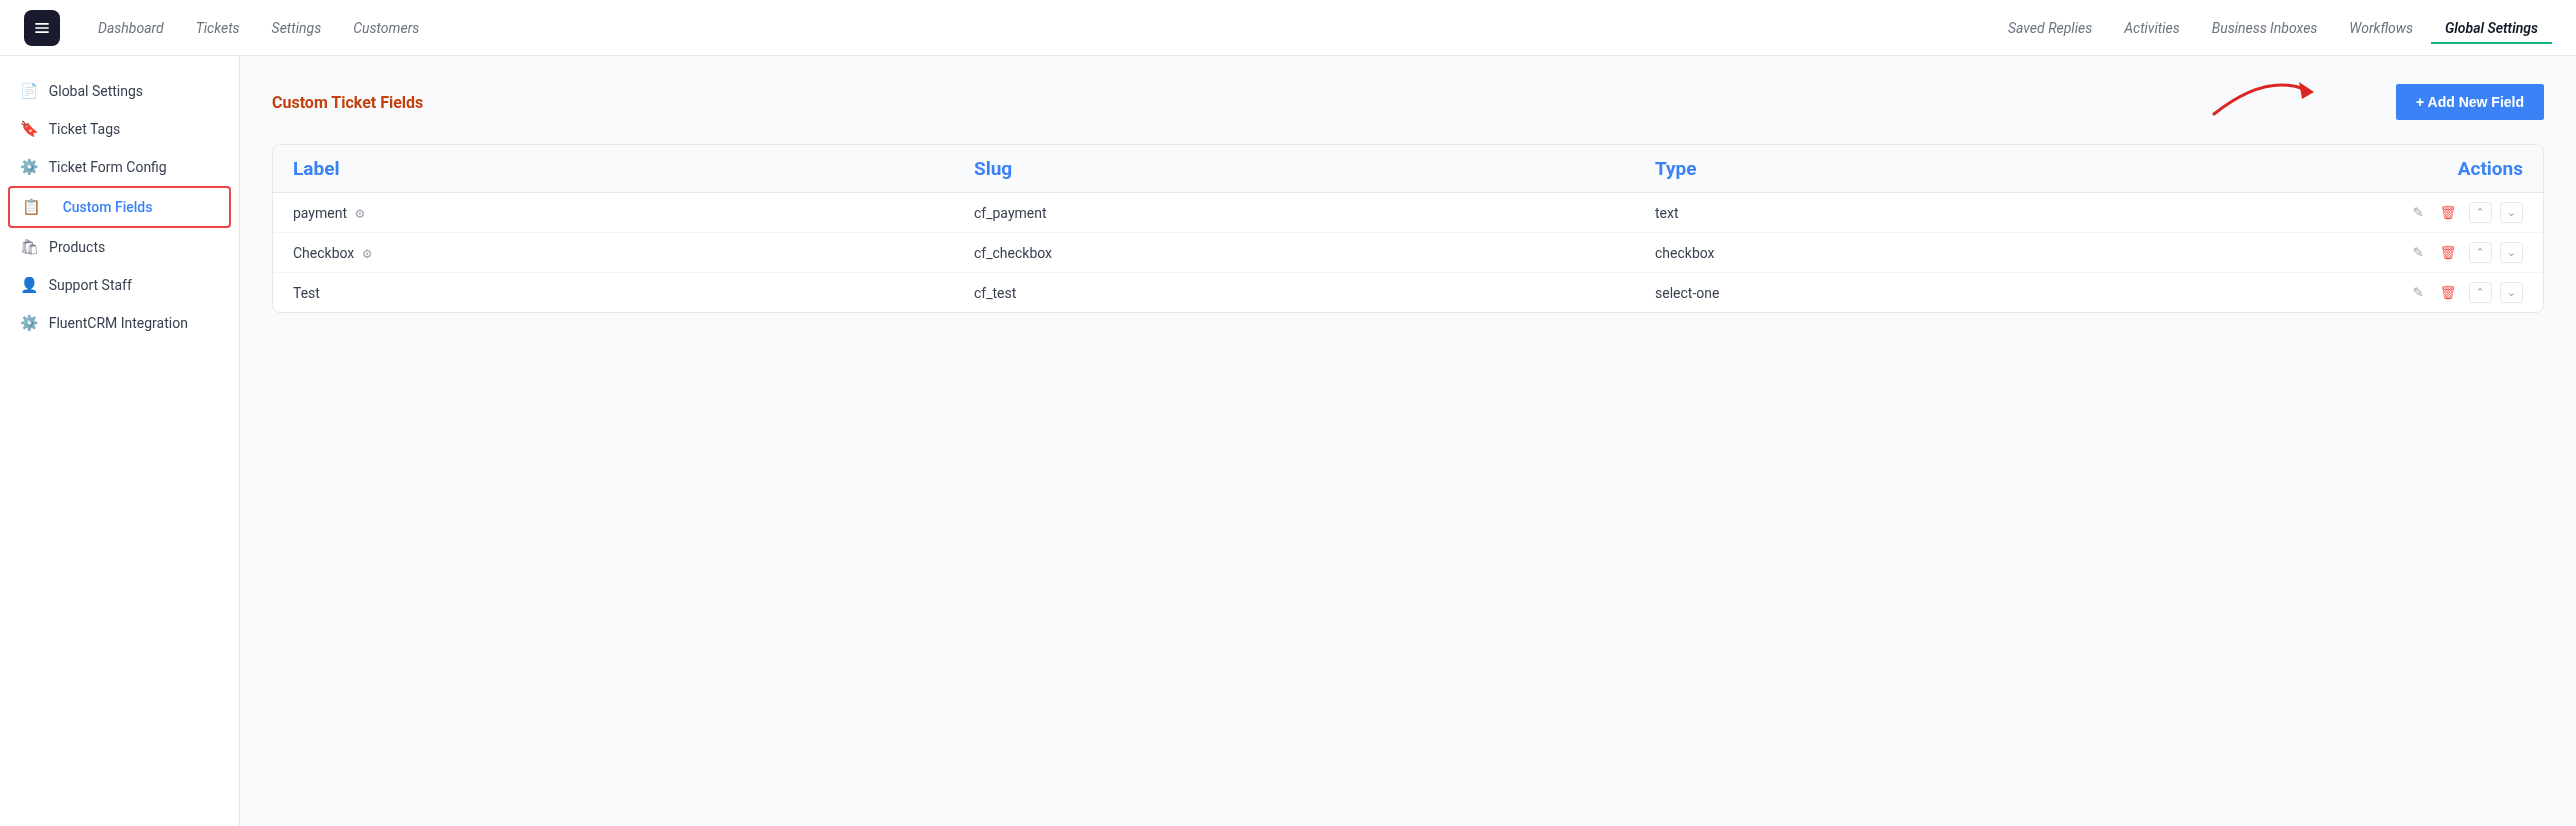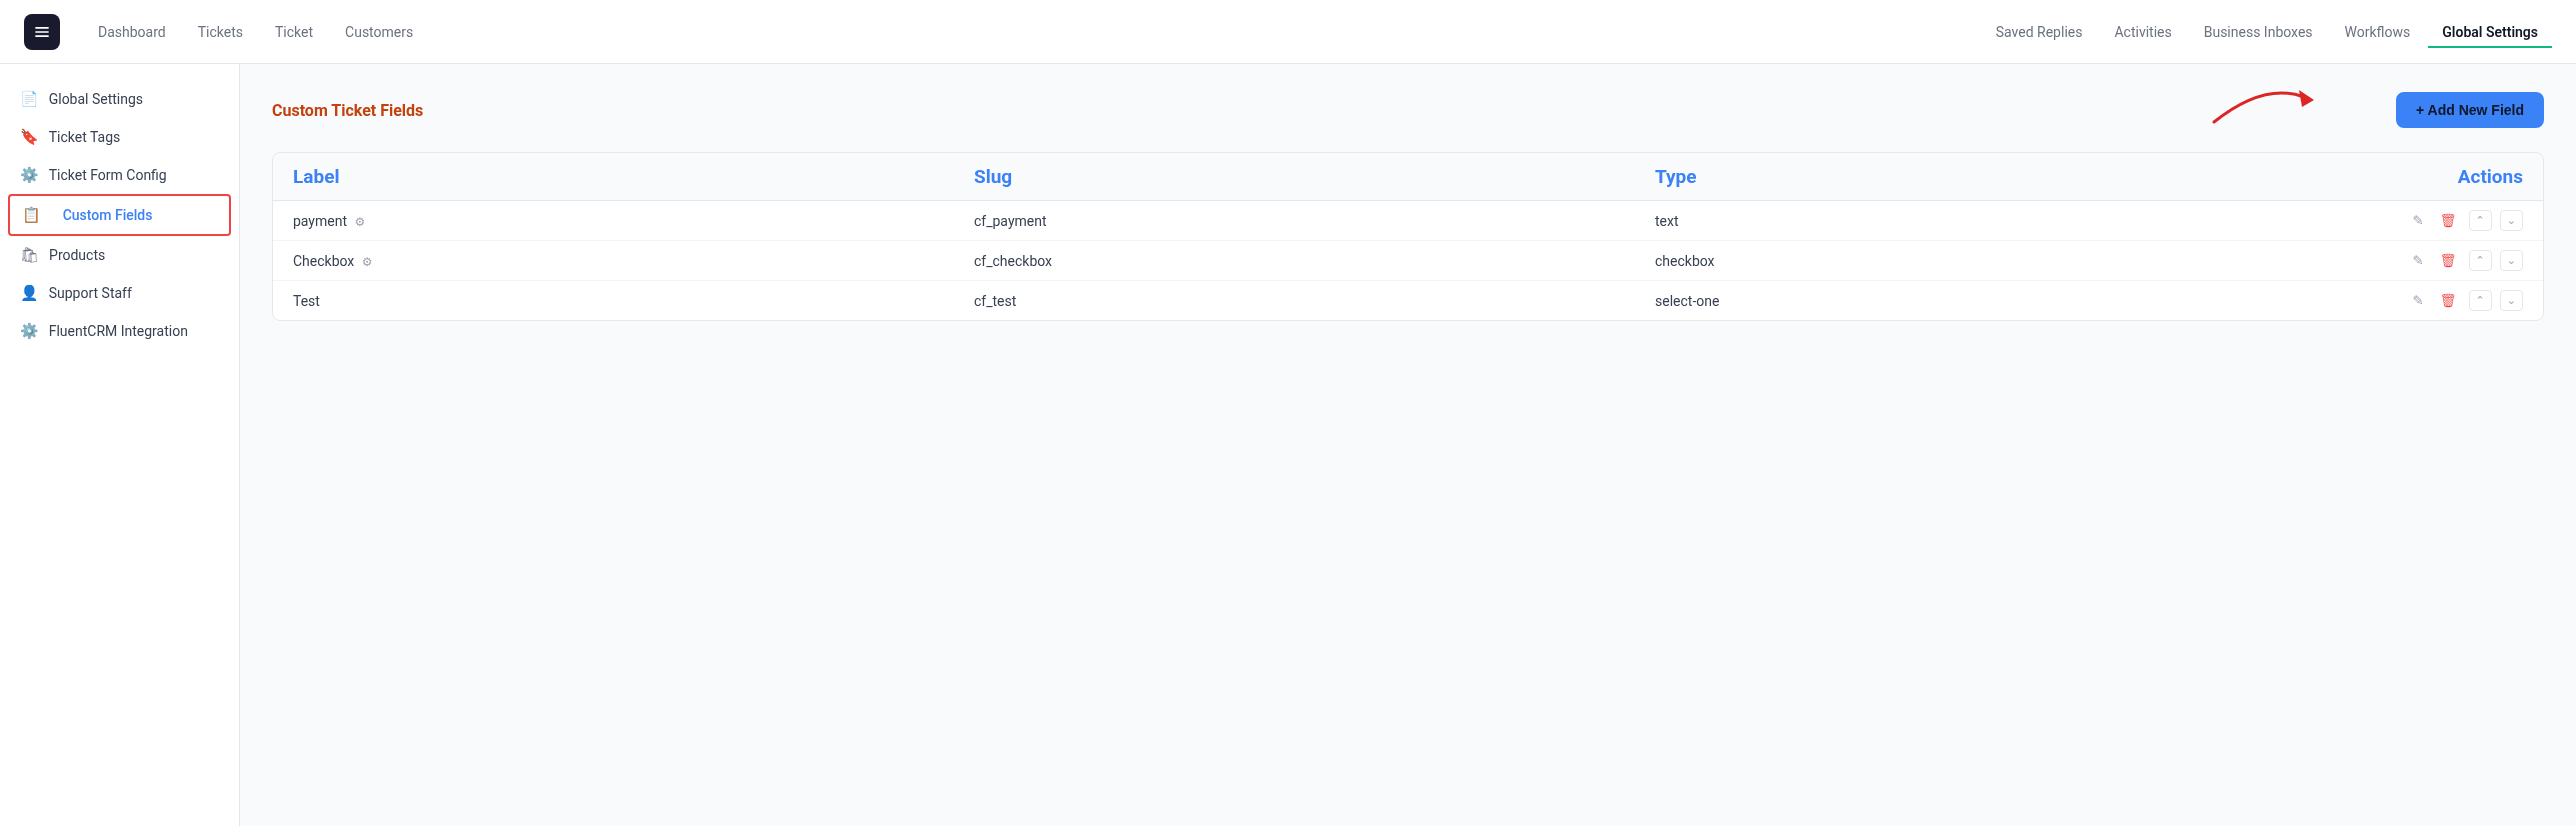--- a/index.html
+++ b/index.html
@@ -4,23 +4,24 @@
   <style>
     * { box-sizing: border-box; margin: 0; padding: 0; }
     body { font-family: -apple-system, BlinkMacSystemFont, 'Segoe UI', Roboto, sans-serif; background: #f9fafb; color: #374151; font-size: 14px; }
 
     
     .top-nav {
       background: #fff;
       border-bottom: 1px solid #e5e7eb;
       display: flex;
       align-items: center;
-      height: 64px;
+      height: 56px;
       padding: 0 24px;
       gap: 0;
+      font-style: italic;
     }
     .nav-logo {
       width: 36px; height: 36px;
       background: #1a1a2e;
       border-radius: 8px;
       display: flex; align-items: center; justify-content: center;
       margin-right: 24px;
       flex-shrink: 0;
     }
     .nav-logo svg { width: 20px; height: 20px; fill: white; }
@@ -82,23 +83,23 @@
     .page-header {
       display: flex;
       align-items: center;
       justify-content: space-between;
       margin-bottom: 24px;
     }
     .page-title { font-size: 16px; font-weight: 700; color: #c2410c; }
 
     .add-btn {
       background: #3b82f6;
-      color: #0f172a;
+      color: #ffffff;
       border: none;
-      border-radius: 8px;
+      border-radius: 2px;
       padding: 10px 20px;
       font-size: 14px;
       font-weight: 600;
       cursor: pointer;
       display: flex; align-items: center; gap: 6px;
     }
 
     
     .arrow-container {
       position: relative;
@@ -178,21 +179,21 @@
 
 <nav class="top-nav">
   <div class="nav-logo">
     <svg viewBox="0 0 24 24" xmlns="http://www.w3.org/2000/svg">
       <path d="M4 6h16v2H4zm0 5h16v2H4zm0 5h16v2H4z"></path>
     </svg>
   </div>
   <div class="nav-left">
     <a class="nav-item">Dashboard</a>
     <a class="nav-item">Tickets</a>
-    <a class="nav-item">Ticket</a>
+    <a class="nav-item">Settings</a>
     <a class="nav-item">Customers</a>
   </div>
   <div class="nav-right">
     <a class="nav-item">Saved Replies</a>
     <a class="nav-item">Activities</a>
     <a class="nav-item">Business Inboxes</a>
     <a class="nav-item">Workflows</a>
     <a class="nav-item nav-item-active">Global Settings</a>
   </div>
 </nav>

